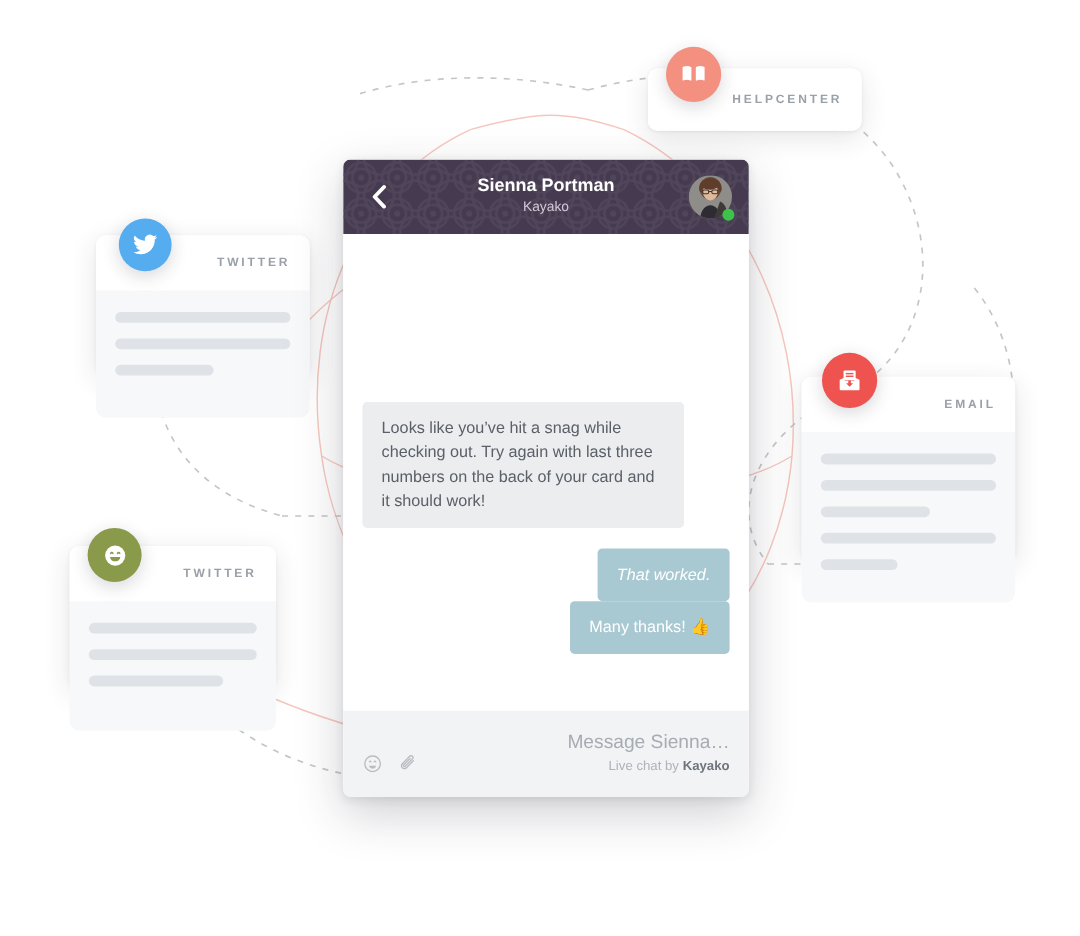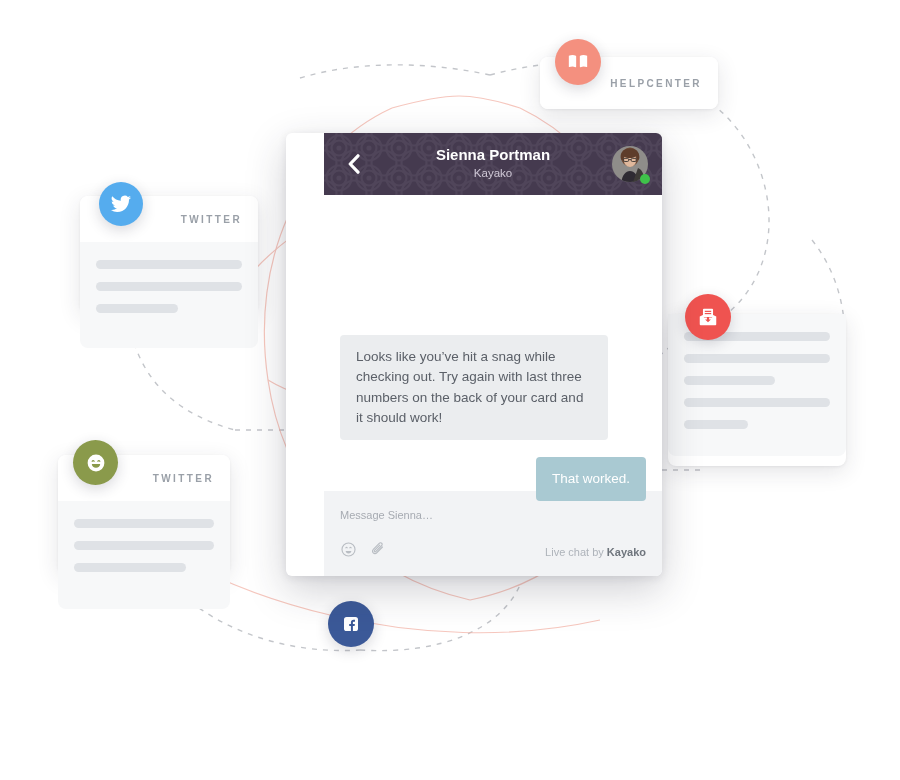--- a/index.html
+++ b/index.html
@@ -48,26 +48,26 @@
   .chan-icon{
     position:absolute;
     border-radius:50%;
     display:flex;align-items:center;justify-content:center;
     box-shadow:0 4px 14px rgba(40,40,60,.18);
   }
   .chan-icon svg{display:block;}
 
   
   #chat{
-    position:absolute;left:286px;top:133px;width:338px;height:443px;
+    position:absolute;left:286px;top:133px;width:338px;height:531px;
     border-radius:6px;
     background:#ffffff;
     box-shadow:0 14px 40px rgba(40,40,60,.22), 0 2px 8px rgba(40,40,60,.10);
     overflow:hidden;
-    display:flex;flex-direction:column;padding-left:38px;
+    display:flex;flex-direction:column;
   }
   #chat-header{
     position:relative;height:62px;flex:0 0 62px;
     background:#453a4f;
     overflow:hidden;
   }
   #chat-header .pattern{position:absolute;inset:0;opacity:.75;}
   .hdr-back{
     position:absolute;left:14px;top:0;bottom:0;width:30px;
     display:flex;align-items:center;justify-content:center;
@@ -102,21 +102,21 @@
     left:16px;width:268px;
   }
   .bubble.out{
     background:#a9c9d2;color:#ffffff;
     right:16px;text-align:right;
   }
 
   #chat-input{
     flex:0 0 auto;background:#f2f3f5;padding:18px 16px 14px 16px;
   }
-  .msg-placeholder{font-size:11px;color:#a7abb2;margin-bottom:20px;}
+  .msg-placeholder{font-size:16px;color:#a7abb2;text-align:right;}
   .input-row{display:flex;align-items:center;justify-content:space-between;}
   .input-tools{display:flex;align-items:center;gap:12px;}
   .brand{font-size:11px;color:#aeb3ba;}
   .brand b{color:#6f757d;font-weight:700;}
 </style>
 </head>
 <body>
 
 <div id="stage">
 
@@ -165,20 +165,23 @@
       <div class="bar" style="width:56%"></div>
     </div>
   </div>
   <div class="chan-icon" style="left:99px;top:182px;width:44px;height:44px;background:#55acee;">
     <svg width="22" height="22" viewBox="0 0 24 24" fill="#ffffff">
       <path d="M23 4.9c-.8.4-1.7.6-2.6.8.9-.6 1.6-1.5 2-2.5-.9.5-1.9.9-2.9 1.1a4.5 4.5 0 0 0-7.7 4.1A12.8 12.8 0 0 1 2.5 3.6a4.5 4.5 0 0 0 1.4 6A4.4 4.4 0 0 1 1.9 9v.1a4.5 4.5 0 0 0 3.6 4.4 4.5 4.5 0 0 1-2 .1 4.5 4.5 0 0 0 4.2 3.1A9 9 0 0 1 1 18.6a12.7 12.7 0 0 0 6.9 2c8.3 0 12.8-6.9 12.8-12.8v-.6c.9-.6 1.7-1.4 2.3-2.3z"></path>
     </svg>
   </div>
 
   <div class="card" style="left:668px;top:314px;width:178px;height:152px;">
+    <div class="card-head">
+      <span class="card-label">EMAIL</span>
+    </div>
     <div class="card-body" style="height:106px;">
       <div class="bar" style="width:100%"></div>
       <div class="bar" style="width:100%"></div>
       <div class="bar" style="width:62%"></div>
       <div class="bar" style="width:100%"></div>
       <div class="bar" style="width:44%"></div>
     </div>
   </div>
   <div class="chan-icon" style="left:685px;top:294px;width:46px;height:46px;background:#ef5350;">
     <svg width="22" height="22" viewBox="0 0 24 24" fill="#ffffff">
@@ -255,21 +258,22 @@
           <path d="M16.6 13.6h2.6" stroke="#3a3734" stroke-width=".9"></path>
           <path d="M9.5 36c.6-7 4.2-11 8.5-11s7.9 4 8.5 11z" fill="#2f2b33"></path>
           <path d="M26 22c3.6 1.4 6 5.2 6.6 14H21z" fill="#3d3a37"></path>
         </svg>
       </div>
       <div class="hdr-dot"></div>
     </div>
 
     <div id="chat-body">
       <div class="bubble in" style="top:140px;">Looks like you’ve hit a snag while checking out. Try again with last three numbers on the back of your card and it should work!</div>
-      <div class="bubble out" style="top:262px;">That worked.</div>
+      <div class="bubble out" style="top:262px;font-style:italic;">That worked.</div>
+      <div class="bubble out" style="top:306px;">Many thanks! 👍</div>
     </div>
 
     <div id="chat-input">
       <div class="msg-placeholder">Message Sienna…</div>
       <div class="input-row">
         <div class="input-tools">
           <span>
             <svg width="17" height="17" viewBox="0 0 24 24" fill="none" stroke="#b9bdc3" stroke-width="1.6">
               <circle cx="12" cy="12" r="9.2"></circle>
               <path d="M8.3 9.6c.5-.8 1.3-.8 1.8 0M13.9 9.6c.5-.8 1.3-.8 1.8 0" stroke-linecap="round"></path>

